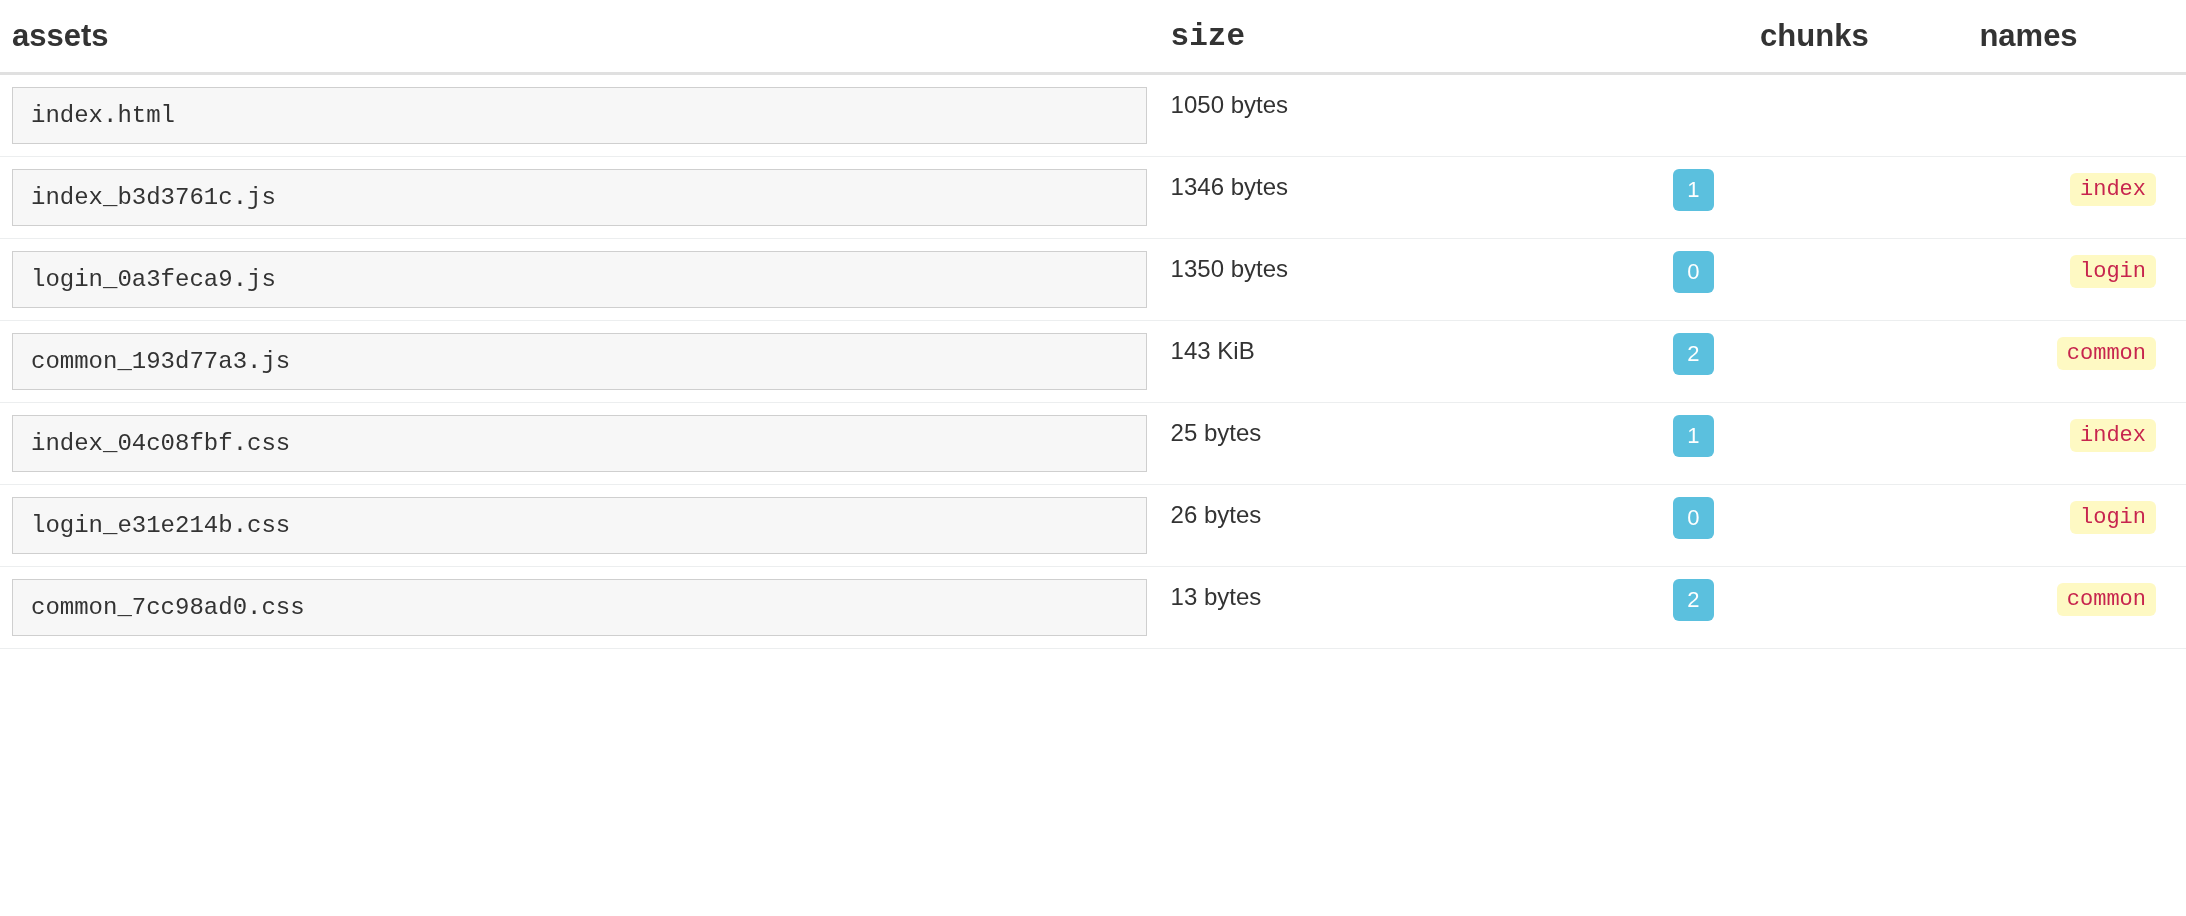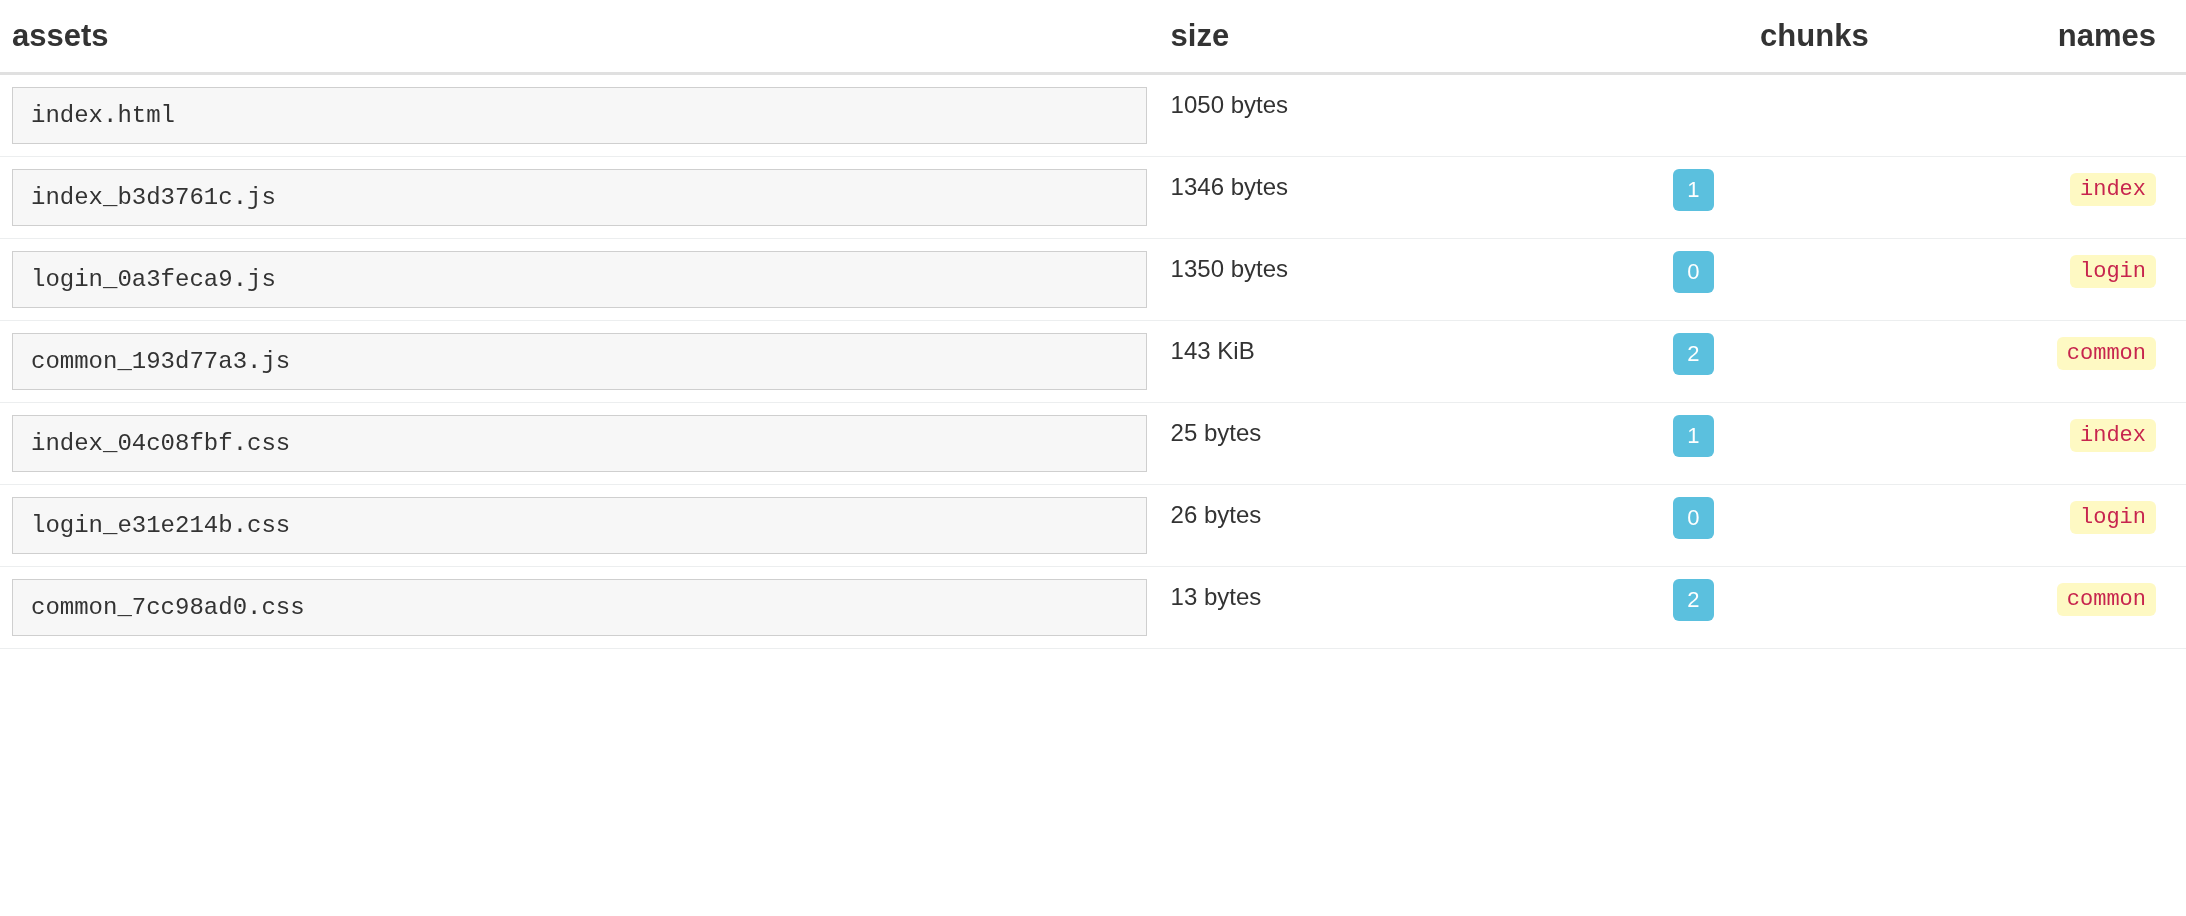--- a/index.html
+++ b/index.html
@@ -21,26 +21,26 @@
     thead th {
       text-align: left;
       font-weight: 700;
       padding: 18px 12px 18px 12px;
       border-bottom: 3px solid #e0e0e0;
       color: #333;
       font-size: 31px;
     }
     thead th.col-size {
       text-align: left;
+      font-family: Liberation Mono, monospace;
     }
     thead th.col-chunks {
       text-align: center;
     }
     thead th.col-names {
-      text-align: right;
       padding-right: 30px;
     }
     tbody tr {
       border-bottom: 1px solid #eceeef;
     }
     tbody td {
       padding: 12px 12px;
       vertical-align: top;
     }
     td.col-assets {

